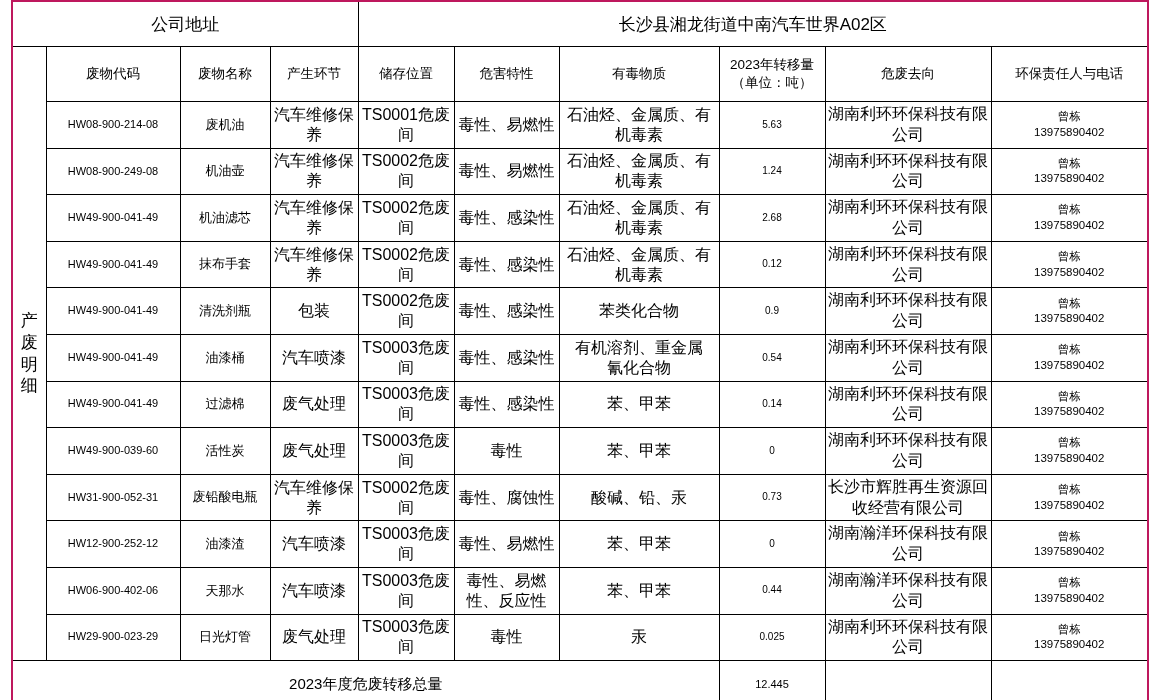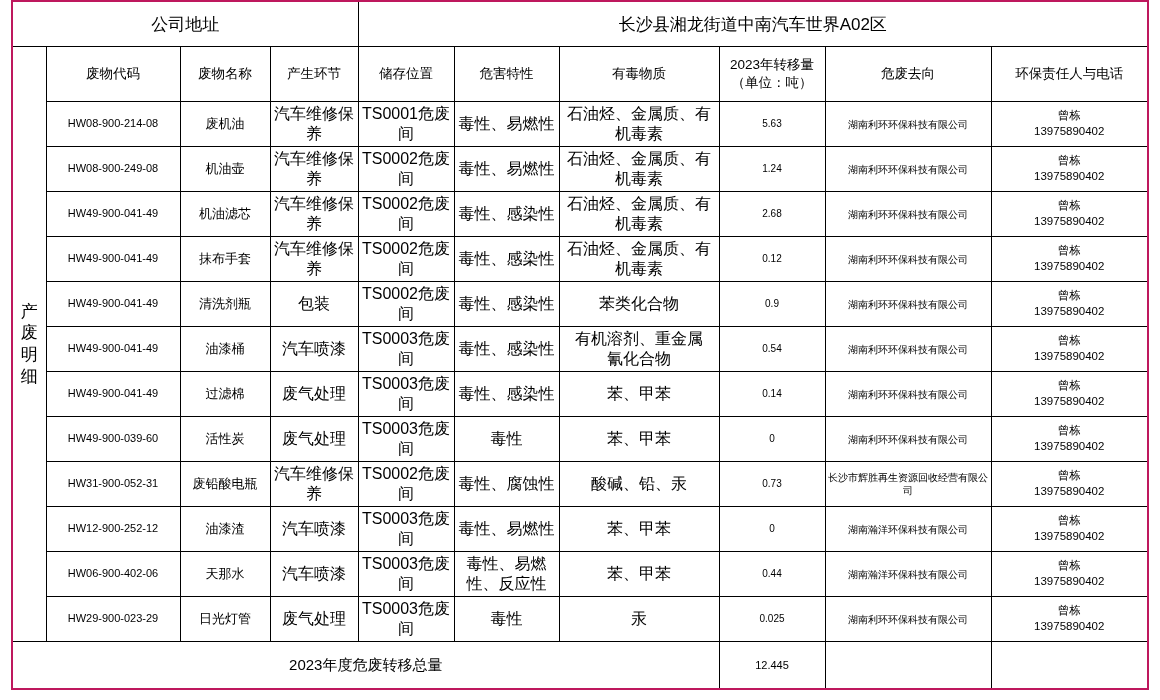--- a/index.html
+++ b/index.html
@@ -86,21 +86,21 @@
     font-size: 11px;
   }
   .cell.qty {
     font-size: 10px;
   }
   .cell.person {
     font-size: 11.5px;
     line-height: 1.35;
   }
   .cell.dest {
-    font-size: 10px;
+    font-size: 16px;
     line-height: 1.3;
   }
   
   .total-label {
     font-size: 15px;
     height: 42px;
   }
   .total-value {
     font-size: 11px;
     height: 42px;

